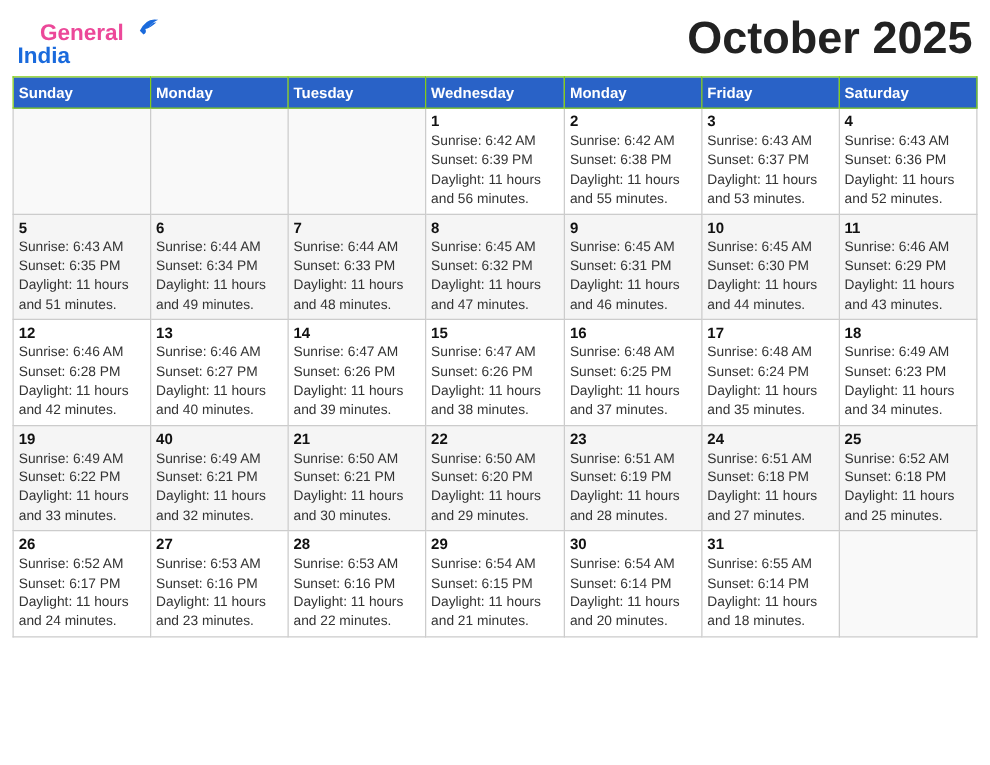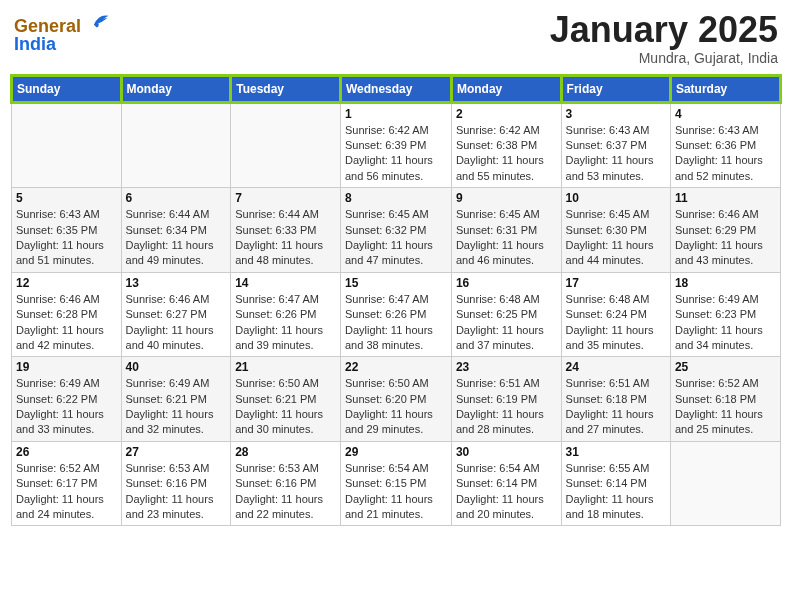--- a/index.html
+++ b/index.html
@@ -18,21 +18,21 @@
       padding: 0 4px;
     }
     .logo {
       display: flex;
       align-items: flex-end;
       font-size: 18px;
       font-weight: bold;
       color: #1a1a8c;
       line-height: 1;
     }
-    .logo-general { color: #a16207; }
+    .logo-general { color: #ec4899; margin-left: 18px; }
     .logo-blue { color: #1a6adc; }
     .logo-bird {
       width: 22px;
       height: 22px;
       margin-left: 2px;
     }
     .title-block { text-align: right; }
     .month-title {
       font-size: 36px;
       font-weight: bold;
@@ -48,21 +48,21 @@
       border-collapse: collapse;
       border: 1px solid #ccc;
     }
     .calendar th {
       background: #2962c7;
       color: #fff;
       font-size: 12px;
       font-weight: bold;
       padding: 5px 4px;
       text-align: left;
-      border: 3px solid #84cc16;
+      border: 1px solid #84cc16;
     }
     .calendar td {
       vertical-align: top;
       border: 1px solid #ccc;
       padding: 3px 4px;
       font-size: 9.5px;
       color: #333;
       width: 113px;
       min-height: 80px;
       background: #fff;
@@ -97,22 +97,21 @@
       <div>
         <span class="logo-general">General</span>
         <svg class="logo-bird" viewBox="0 0 30 30">
           <path d="M8,20 Q15,5 28,8 Q20,12 18,16 Q22,10 26,11 Q18,18 14,18 Q16,22 12,24 Z" fill="#1a6adc"></path>
         </svg>
       </div>
       <div class="logo-blue">India</div>
     </div>
   </div>
   <div class="title-block">
-    <div class="month-title">January 2025</div>
-    <div class="subtitle">Mundra, Gujarat, India</div>
+    <div class="month-title">October 2025</div>
   </div>
 </div>
 
 <table class="calendar">
   <thead>
     <tr>
     <th>Sunday</th>
         <th>Monday</th>
         <th>Tuesday</th>
         <th>Wednesday</th>

